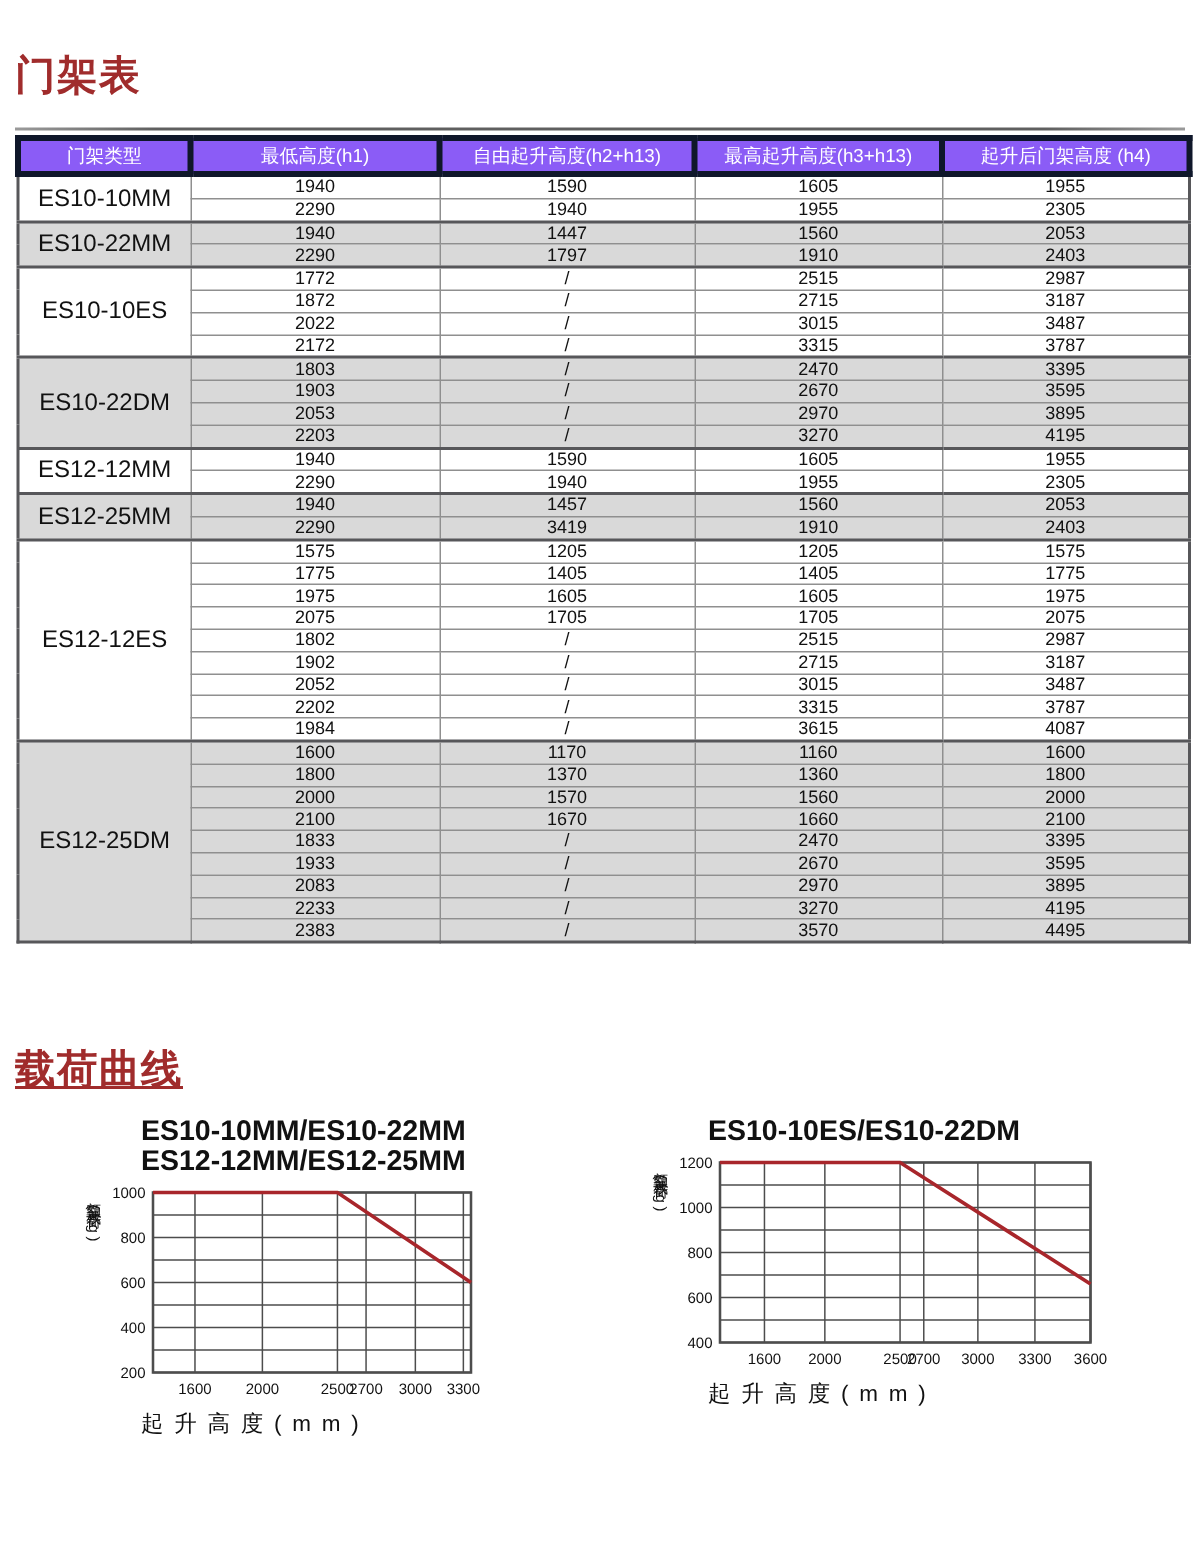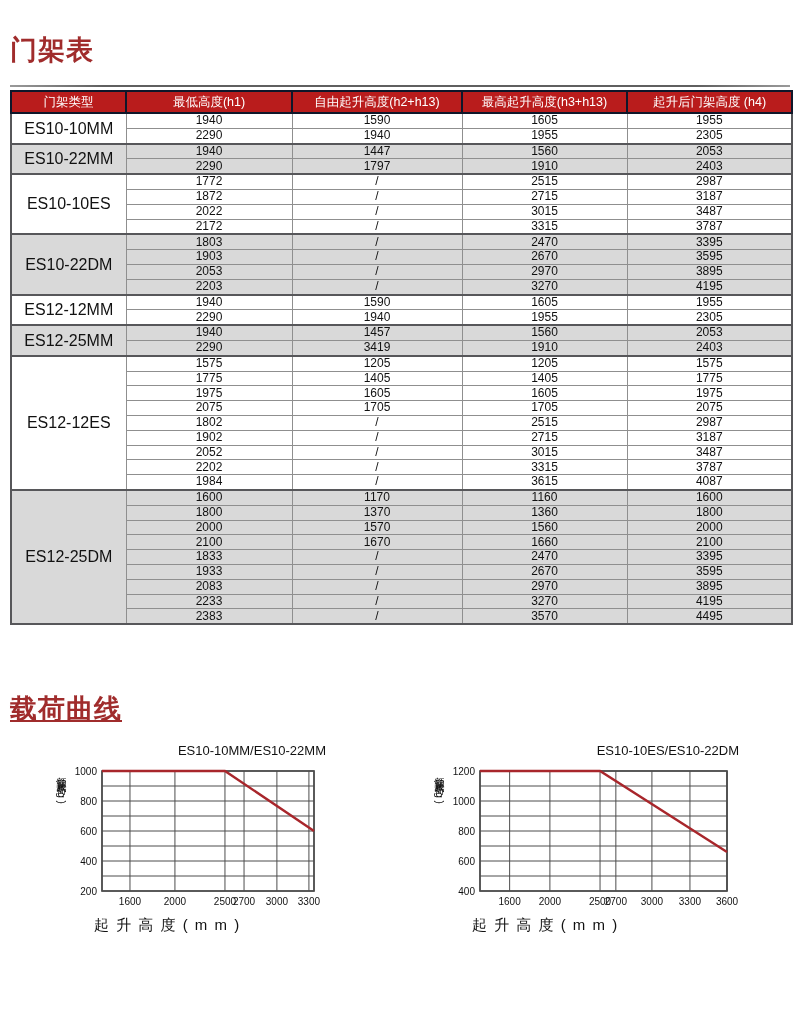--- a/index.html
+++ b/index.html
@@ -14,33 +14,33 @@
   }
   #mast-title{padding-top:32px;}
   #curve-title{padding-top:66px;text-decoration:underline;}
   .divider{height:2px;margin:17px 10px 3px 10px;
     background:linear-gradient(to right,#9a9a9a,#5f5f5f 12%,#5f5f5f 88%,#9a9a9a);}
   table{
     border-collapse:collapse;table-layout:fixed;width:781px;margin:0 0 0 10px;
     border:2px solid #57575a;
   }
   th{
-    background:#b91c1c;color:#ffffff;font-weight:normal;font-size:12.5px;
-    height:20px;border:2px solid #0f172a;padding:0;
+    background:#8b5cf6;color:#ffffff;font-weight:normal;font-size:12.5px;
+    height:20px;border:4px solid #0f172a;padding:0;
   }
   td{
     font-size:12px;text-align:center;vertical-align:middle;
     height:13.8px;padding:0;border:1px solid #8f8f8f;line-height:1.1;
     background:#ffffff;
   }
   tr.shade-gray td{background:#d9d9d9;}
   tr.grp-first td{border-top:2px solid #57575a;}
   td.model-cell{font-size:16px;}
   .charts{display:flex;padding-left:52px;gap:104px;margin-top:14px;}
-  .chart-titles{font-size:13px;line-height:20px;text-align:right;padding-left:42px;margin-bottom:4px;}
+  .chart-titles{font-size:19px;line-height:20px;text-align:left;padding-left:42px;margin-bottom:4px;font-weight:bold;}
   .chart-body{display:flex;align-items:flex-start;}
   .ylabel{
     writing-mode:vertical-rl;text-orientation:mixed;
     font-size:10px;letter-spacing:2.5px;height:128px;width:16px;
     margin-top:4px;color:#111;
   }
   .xlabel{font-size:15px;text-align:left;padding-left:42px;margin-top:1px;letter-spacing:1.5px;}
   svg text{font-family:"Liberation Sans","DejaVu Sans",sans-serif;}
 </style>
 </head>
@@ -281,20 +281,21 @@
       </tr>
     </tbody>
 </table>
 
 <h2 class="section-title" id="curve-title">载荷曲线</h2>
 
 <div class="charts">
   <div class="chart">
     <div class="chart-titles">
       <div>ES10-10MM/ES10-22MM</div>
+      <div>ES12-12MM/ES12-25MM</div>
     </div>
     <div class="chart-body">
       <div class="ylabel">额定载荷(kg)</div>
       <svg viewBox="0 0 258 150" width="258" height="150">
           <line x1="34" y1="126" x2="246" y2="126" stroke="#4d4d4d" stroke-width="1"></line>
           <line x1="34" y1="111" x2="246" y2="111" stroke="#4d4d4d" stroke-width="1"></line>
           <line x1="34" y1="96" x2="246" y2="96" stroke="#4d4d4d" stroke-width="1"></line>
           <line x1="34" y1="81" x2="246" y2="81" stroke="#4d4d4d" stroke-width="1"></line>
           <line x1="34" y1="66" x2="246" y2="66" stroke="#4d4d4d" stroke-width="1"></line>
           <line x1="34" y1="51" x2="246" y2="51" stroke="#4d4d4d" stroke-width="1"></line>

